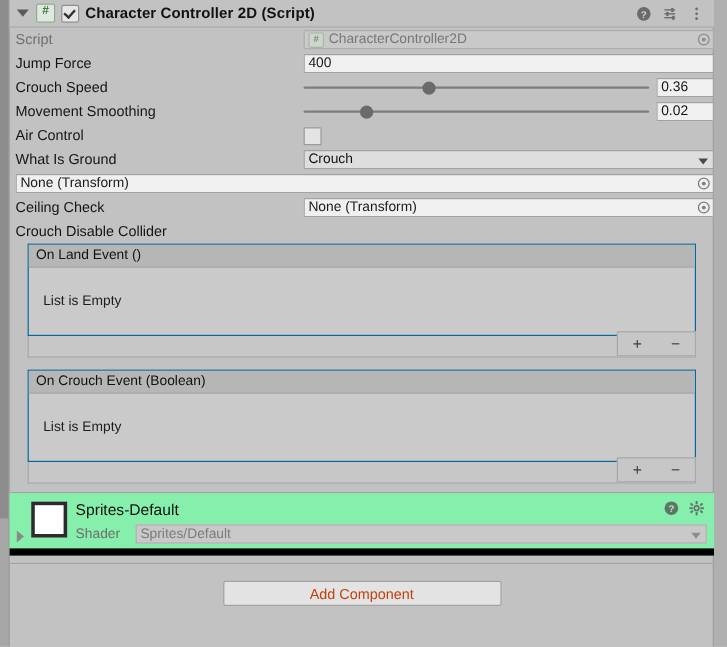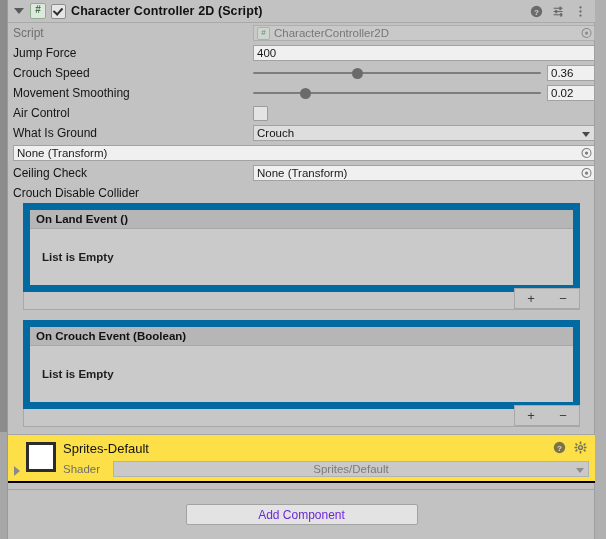--- a/index.html
+++ b/index.html
@@ -82,53 +82,53 @@
   .dropdown{
     position:relative;height:16px;box-sizing:border-box;width:100%;
     background:#dedede;border:1px solid #a2a2a2;display:flex;align-items:center;padding:0 3px;font-size:11.5px;
   }
   .dropdown .caret{position:absolute;right:4px;top:6px;
     border-left:4px solid transparent;border-right:4px solid transparent;border-top:5px solid #4a4a4a;}
 
   
   .events-title{padding:6px 0 3px 15px;font-weight:bold;font-size:12px;}
   .evt-block{margin:0 15px 0 15px;position:relative;}
-  .evt-box{border:7px solid #0369a1;background:#cacaca;font-weight:bold;}
+  .evt-box{border:1px solid #0369a1;background:#cacaca;}
   .evt-head{height:18px;background:#b6b6b6;border-bottom:1px solid #a8a8a8;display:flex;align-items:center;padding-left:6px;font-size:11.5px;}
   .evt-body{height:56px;display:flex;align-items:center;padding-left:12px;font-size:11.5px;color:#1d1d1d;}
   .evt-foot{height:17px;position:relative;border:1px solid #a8a8a8;border-top:none;background:#c7c7c7;}
   .evt-btns{
     position:absolute;right:-1px;top:-4px;width:64px;height:19px;background:#c7c7c7;
     border:1px solid #a8a8a8;display:flex;align-items:center;justify-content:space-around;
     font-size:13px;color:#3b3b3b;
   }
   .evt-btns span{line-height:1;}
   .evt-gap{height:10px;}
 
   
   .mat-sep{height:1px;background:#a5a5a5;margin-top:7px;}
-  .mat{position:relative;height:46px;border-bottom:2px solid #000000;background:#fde047;padding-left:16px;}
+  .mat{position:relative;height:46px;border-bottom:6px solid #000000;background:#86efac;padding-left:16px;}
   .mat .fold{position:absolute;left:6px;top:31px;width:0;height:0;
     border-top:5px solid transparent;border-bottom:5px solid transparent;border-left:6px solid #8a8a8a;}
   .mat .preview{position:absolute;left:18px;top:7px;width:30px;height:30px;background:#ffffff;border:3px solid #2c2c2c;box-sizing:border-box;}
   .mat .name{position:absolute;left:55px;top:6px;font-size:13px;}
   .mat .shader-lbl{position:absolute;left:55px;top:28px;font-size:11.5px;color:#6f6f6f;}
   .mat .shader-dd{position:absolute;left:105px;right:6px;top:26px;height:16px;box-sizing:border-box;
-    background:#c9c9c9;border:1px solid #b2b2b2;display:flex;align-items:center;padding:0 3px;font-size:11.5px;color:#7b7b7b;justify-content:center;}
+    background:#c9c9c9;border:1px solid #b2b2b2;display:flex;align-items:center;padding:0 3px;font-size:11.5px;color:#7b7b7b;}
   .mat .shader-dd .caret{position:absolute;right:4px;top:6px;
     border-left:4px solid transparent;border-right:4px solid transparent;border-top:5px solid #8d8d8d;}
   .mat-icons{position:absolute;right:8px;top:6px;display:flex;gap:8px;align-items:center;}
 
   .below-sep{height:6px;border-bottom:1px solid #a5a5a5;}
 
   
   .add-wrap{display:flex;justify-content:center;padding-top:14px;}
   .add-btn{
     width:230px;height:19px;background:#e3e3e3;border:1px solid #a3a3a3;border-radius:2px;
-    display:flex;align-items:center;justify-content:center;font-size:12px;color:#6d28d9;
+    display:flex;align-items:center;justify-content:center;font-size:12px;color:#c2410c;
   }
 </style>
 </head>
 <body>
 
 <div class="inspector">
 
   <div class="rail-left">
     <div class="thumb"></div>
   </div>

